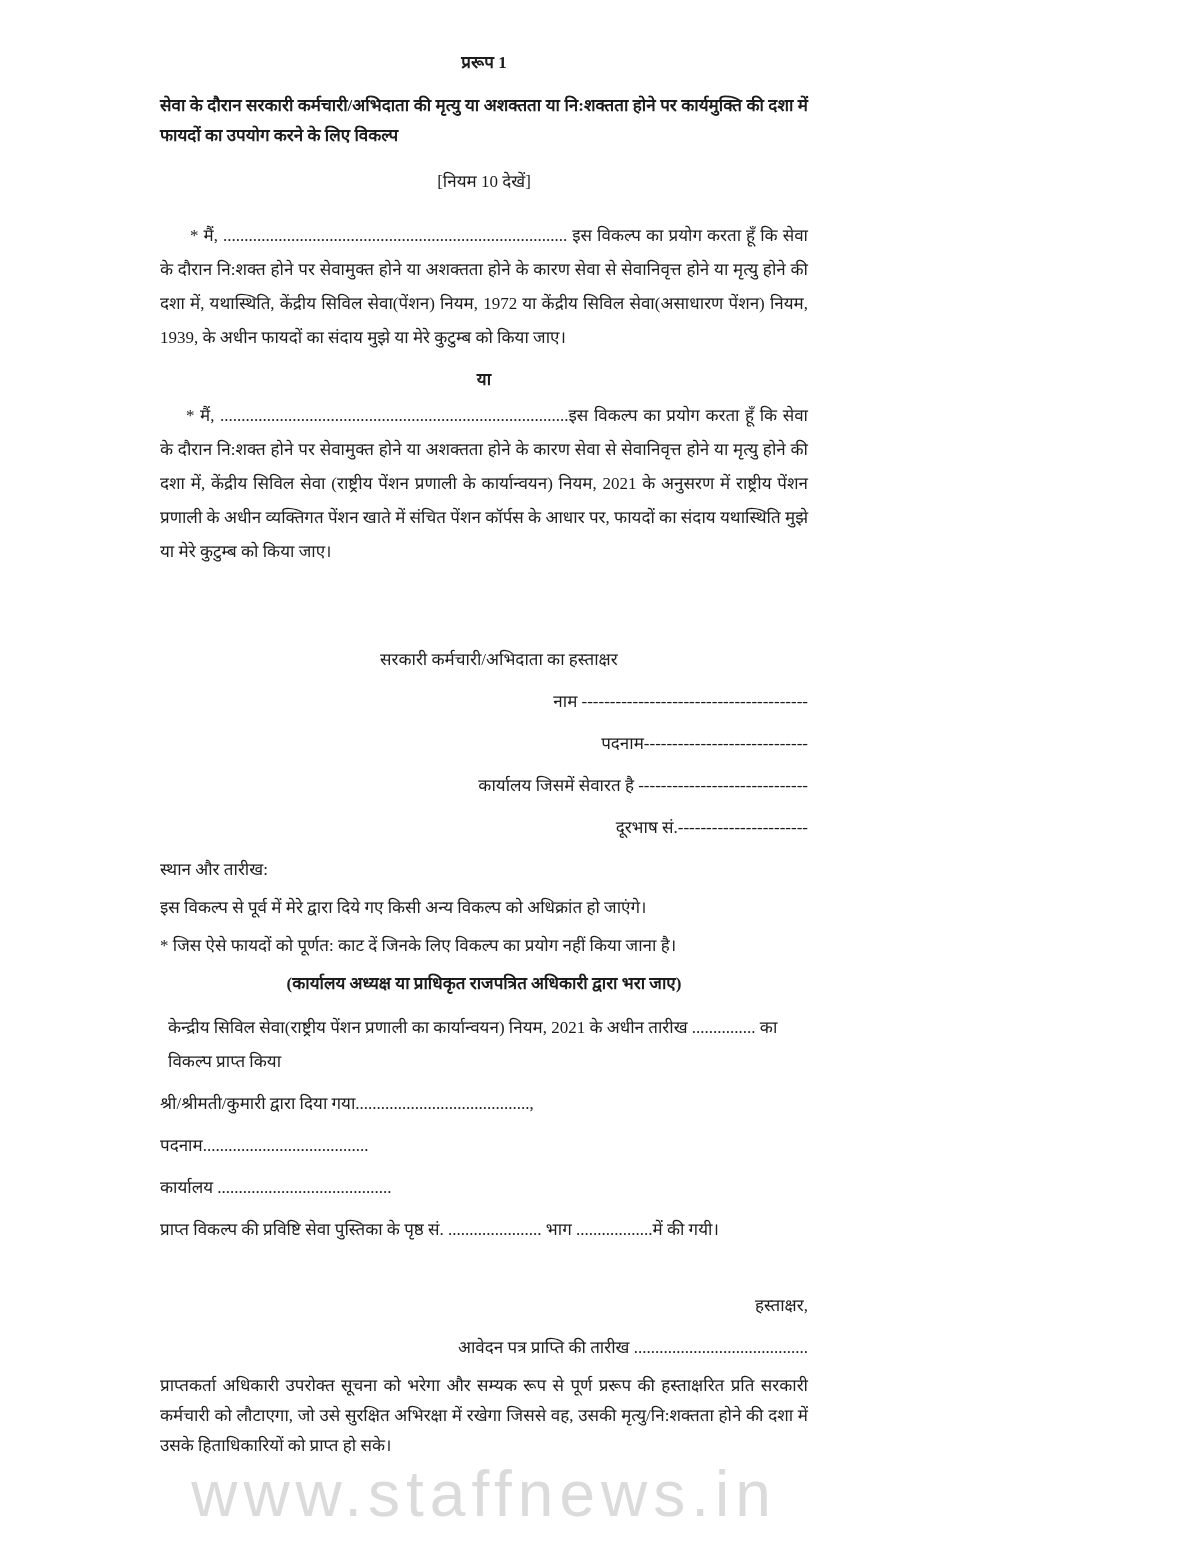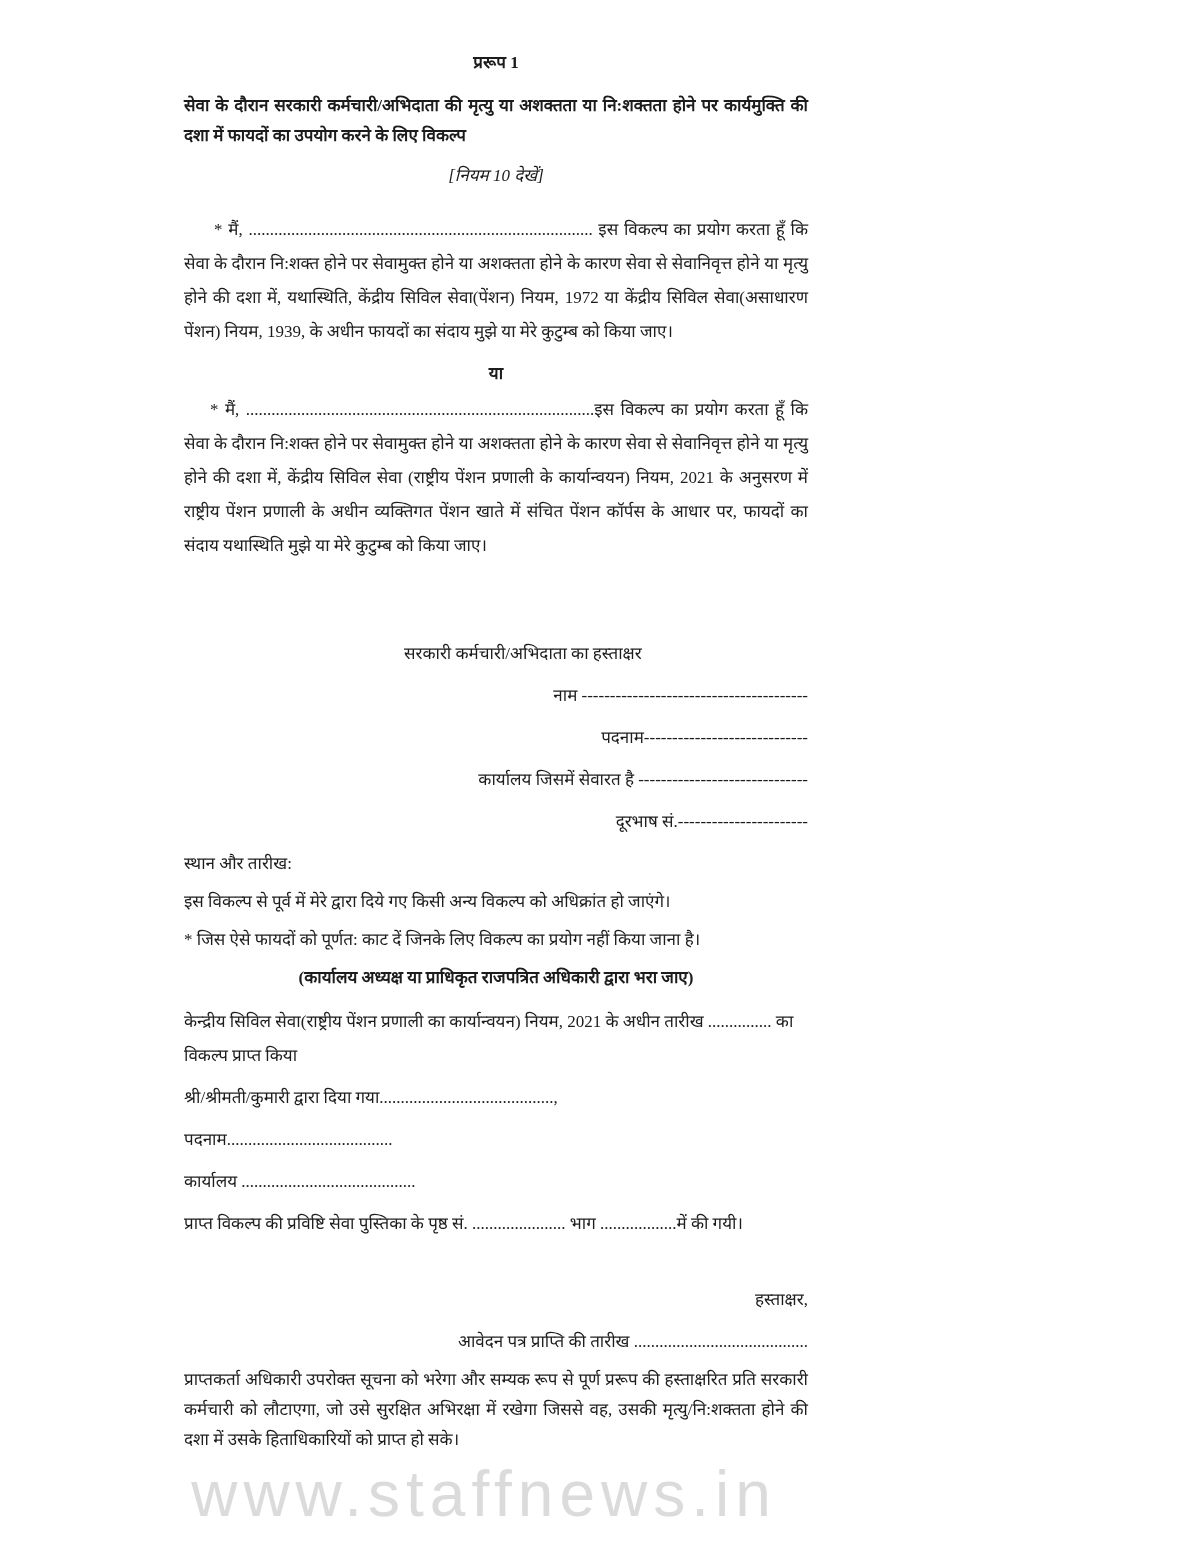--- a/index.html
+++ b/index.html
@@ -7,47 +7,46 @@
   body {
     font-family: "Liberation Serif", "DejaVu Serif", serif;
     color: #1c1c1c;
   }
   .page {
     position: relative;
     width: 968px;
     height: 1553px;
     background: #ffffff;
     overflow: hidden;
-    padding-left: 24px;
   }
   .content {
     padding: 46px 160px 0 160px;
     font-size: 17px;
     line-height: 34px;
   }
   .center  { text-align: center; }
   .right   { text-align: right; }
   .bold    { font-weight: bold; }
   .justify { text-align: justify; }
   .heading {
     font-weight: bold;
     line-height: 30px;
     margin-top: 11px;
     text-align: justify;
   }
-  .rule-ref   { margin-top: 8px; font-style: italic; }
+  .rule-ref   { margin-top: 14px; }
   .option     { text-indent: 30px; margin-top: 20px; }
   .or-label   { margin-top: 8px; }
   .option2    { text-indent: 26px; margin-top: 2px; }
   .sig-label  { margin-top: 74px; margin-left: 220px; }
   .fld        { margin-top: 8px; }
   .place-date { margin-top: 8px; }
   .note       { margin-top: 4px; }
   .sec-head   { margin-top: 4px; font-weight: bold; text-align: center; }
-  .recv-line  { margin-top: 10px; }
+  .recv-line  { margin-top: 10px; margin-left: 8px; }
   .bline      { margin-top: 8px; }
   .sig2       { margin-top: 42px; text-align: right; }
   .officer    { margin-top: 10px; text-align: right; }
   .app-date   { margin-top: 8px; text-align: right; }
   .final-note {
     margin-top: 6px;
     line-height: 30px;
     text-align: justify;
   }
   .watermark {

